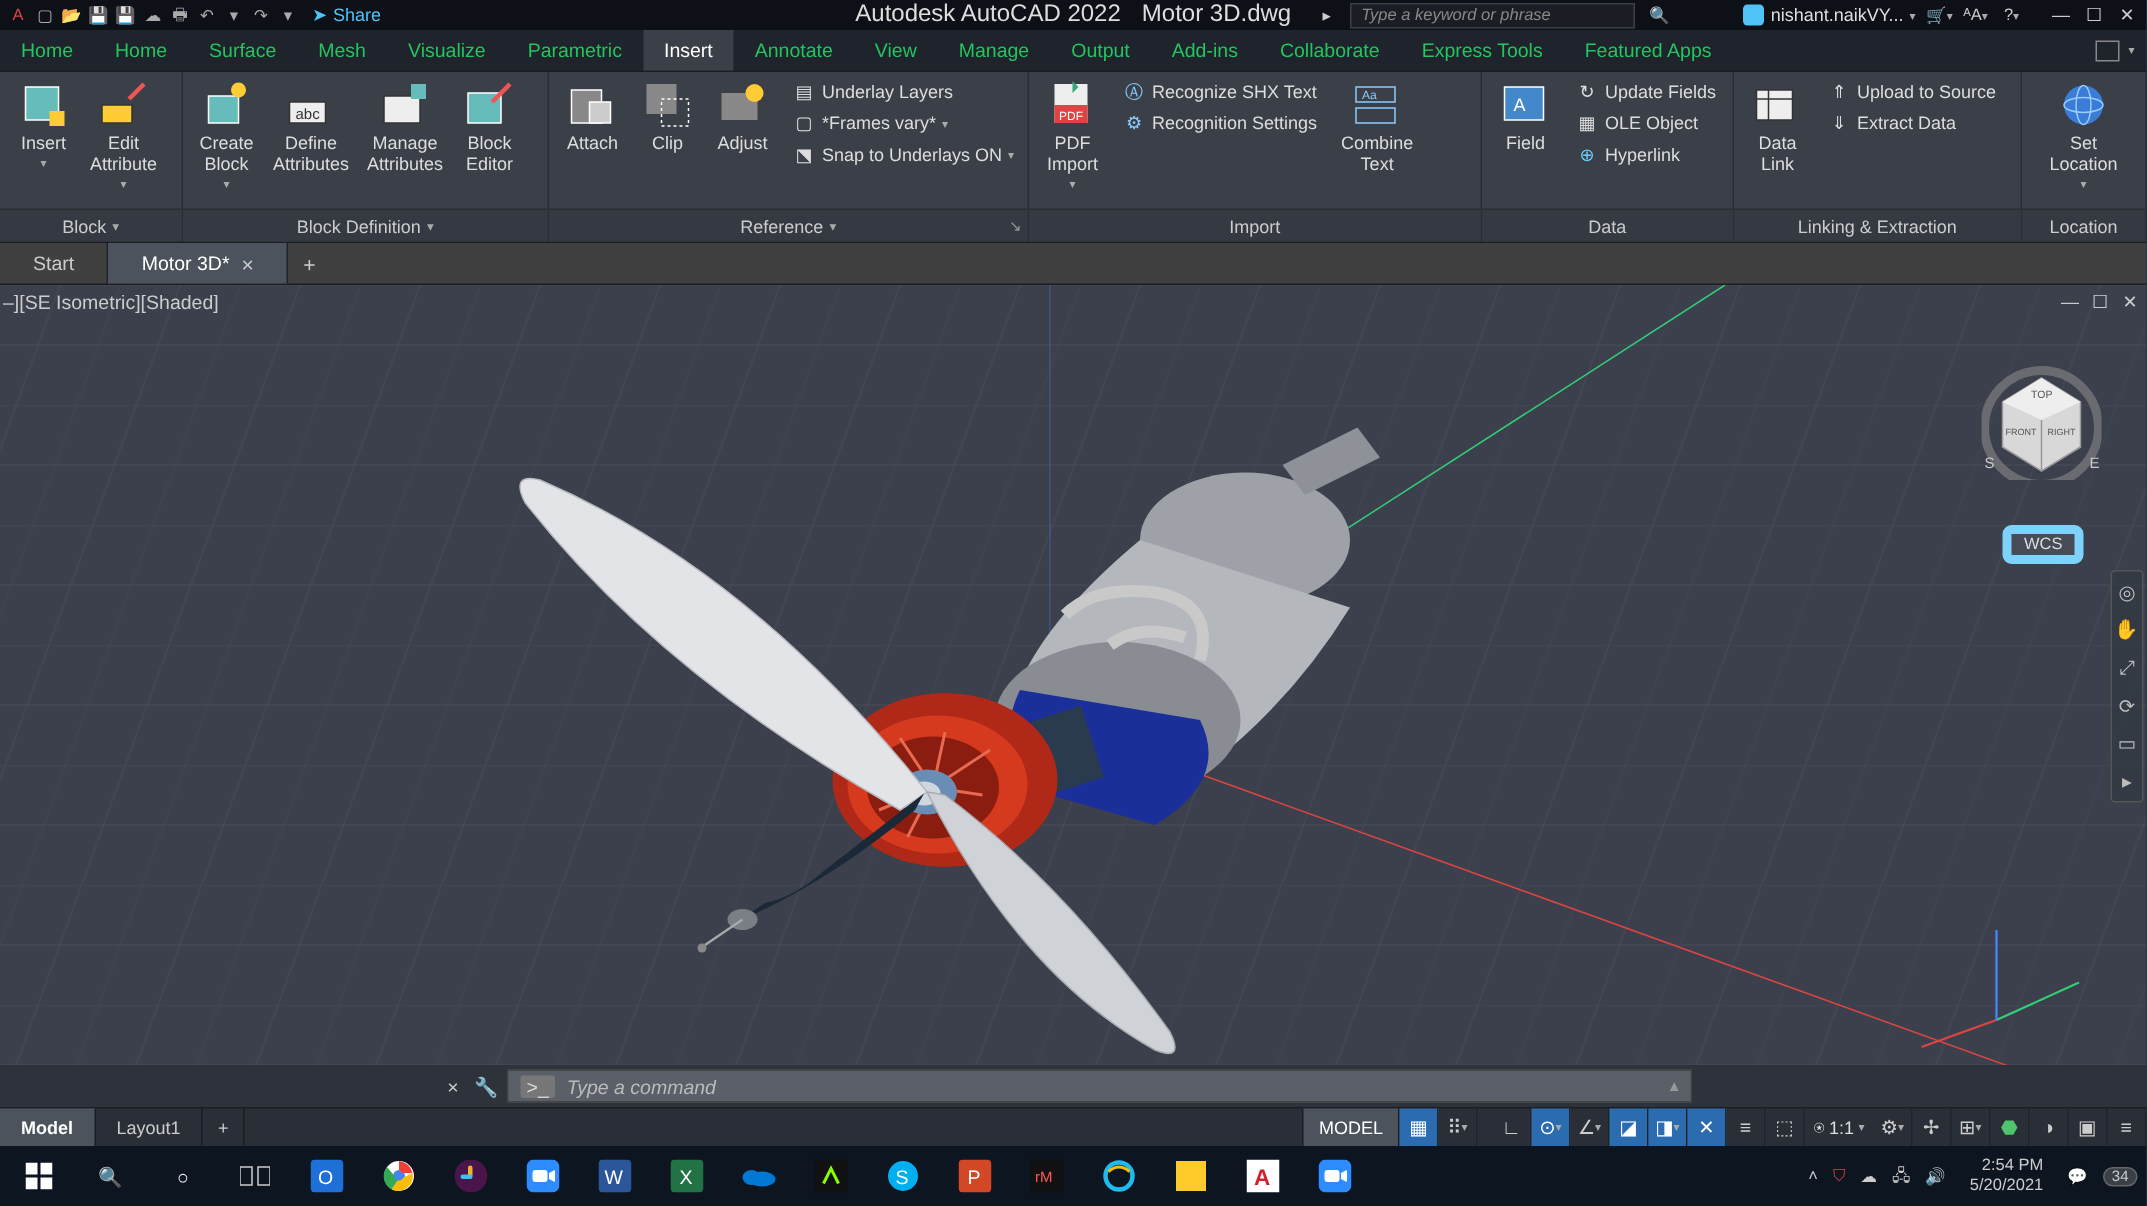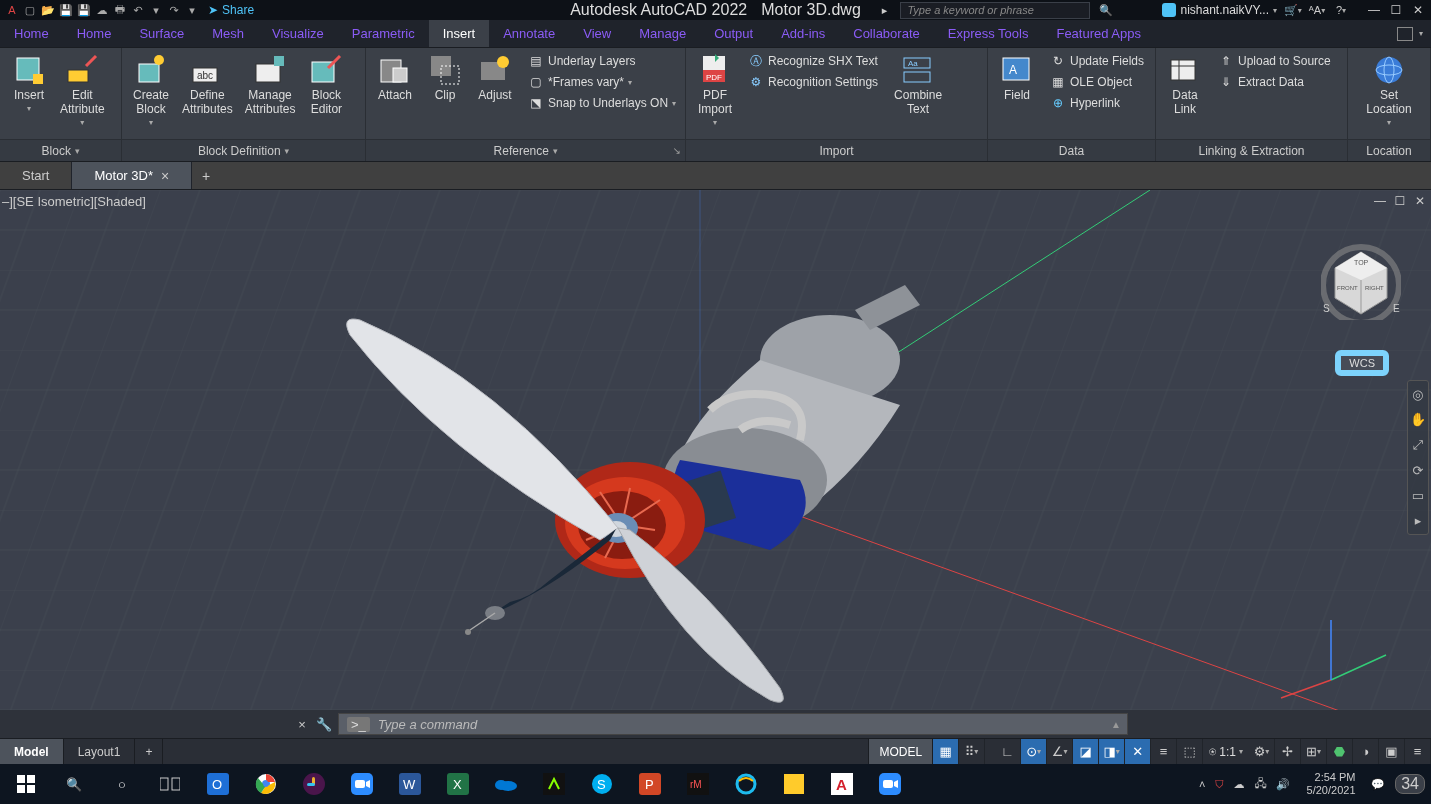--- a/index.html
+++ b/index.html
@@ -29,21 +29,21 @@
   .title-center{position:absolute;left:50%;transform:translateX(-50%);font-size:16px;color:#ddd;white-space:nowrap;display:flex;gap:14px;}
   .title-right{margin-left:auto;display:flex;align-items:center;gap:8px;padding-right:6px;}
   .search-box{background:#1a1d24;border:1px solid #3a3f48;color:#888;font-style:italic;font-size:11px;padding:1px 6px;width:190px;height:17px;display:flex;align-items:center;}
   .title-right .ico{width:16px;height:16px;display:flex;align-items:center;justify-content:center;color:#ccc;font-size:11px;}
   .user{display:flex;align-items:center;gap:4px;font-size:12px;color:#ddd;padding-left:40px;}
   .win-btns{display:flex;gap:8px;margin-left:10px;}
   .win-btns span{width:14px;text-align:center;color:#ccc;font-size:12px;}
 
   
   .menutabs{height:28px;background:var(--bg-darker);display:flex;align-items:stretch;border-bottom:1px solid var(--border);}
-  .menutabs .tab{padding:0 14px;display:flex;align-items:center;font-size:13px;color:#8b5cf6;cursor:pointer;}
+  .menutabs .tab{padding:0 14px;display:flex;align-items:center;font-size:13px;color:#22c55e;cursor:pointer;}
   .menutabs .tab.active{background:var(--bg-ribbon);color:#fff;}
   .menutabs .trail{margin-left:auto;display:flex;align-items:center;padding-right:8px;gap:6px;color:#ccc;}
   .menutabs .trail .box{width:16px;height:14px;border:1px solid #888;}
 
   
   .ribbon{height:114px;background:var(--bg-ribbon);display:flex;border-bottom:1px solid var(--border);}
   .panel{border-right:1px solid #2a2e34;display:flex;flex-direction:column;}
   .panel-body{flex:1;display:flex;align-items:flex-start;padding:4px 6px 0 6px;gap:4px;}
   .panel-title{height:22px;font-size:12px;color:#ccc;display:flex;align-items:center;justify-content:center;gap:4px;background:#353a42;border-top:1px solid #2a2e34;}
   .panel-title .chev{font-size:9px;color:#aaa;}
@@ -95,21 +95,21 @@
   .status .model-btn{background:#4d535c;color:#fff;font-size:12px;padding:0 10px;height:100%;display:flex;align-items:center;border-left:1px solid #1a1d22;border-right:1px solid #1a1d22;}
   .status .sico{width:26px;height:100%;display:flex;align-items:center;justify-content:center;color:#ccc;font-size:13px;border-right:1px solid #20242a;cursor:pointer;}
   .status .sico.on{background:#2b6cb0;color:#fff;}
   .status .scale{padding:0 6px;font-size:12px;color:#ddd;display:flex;align-items:center;gap:3px;}
 
   
   .taskbar{height:40px;background:var(--taskbar);display:flex;align-items:center;padding:0 6px;gap:8px;}
   .taskbar .tico{width:40px;height:32px;display:flex;align-items:center;justify-content:center;border-radius:2px;cursor:pointer;}
   .taskbar .tray{margin-left:auto;display:flex;align-items:center;gap:10px;color:#ccc;font-size:11px;}
   .taskbar .clock{display:flex;flex-direction:column;align-items:flex-end;line-height:13px;padding:0 6px;}
-  .taskbar .badge{background:#3a3f48;border:1px solid #666;border-radius:8px;padding:0 5px;font-size:16px;text-align:center;}
+  .taskbar .badge{background:#3a3f48;border:1px solid #666;border-radius:8px;padding:0 5px;font-size:10px;text-align:center;}
 </style>
 </head>
 <body>
 
 <div class="app">
 
   <div class="titlebar">
     <div class="qat">
       <span class="ico" style="color:#d44">A</span>
       <span class="ico">▢</span>

